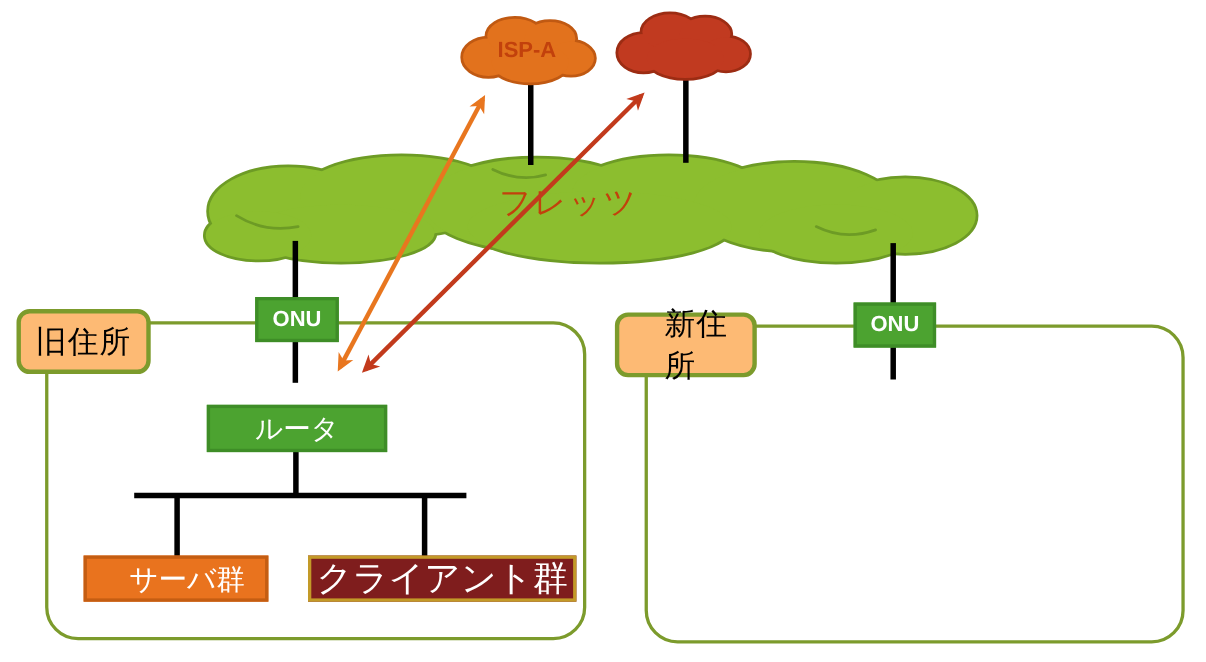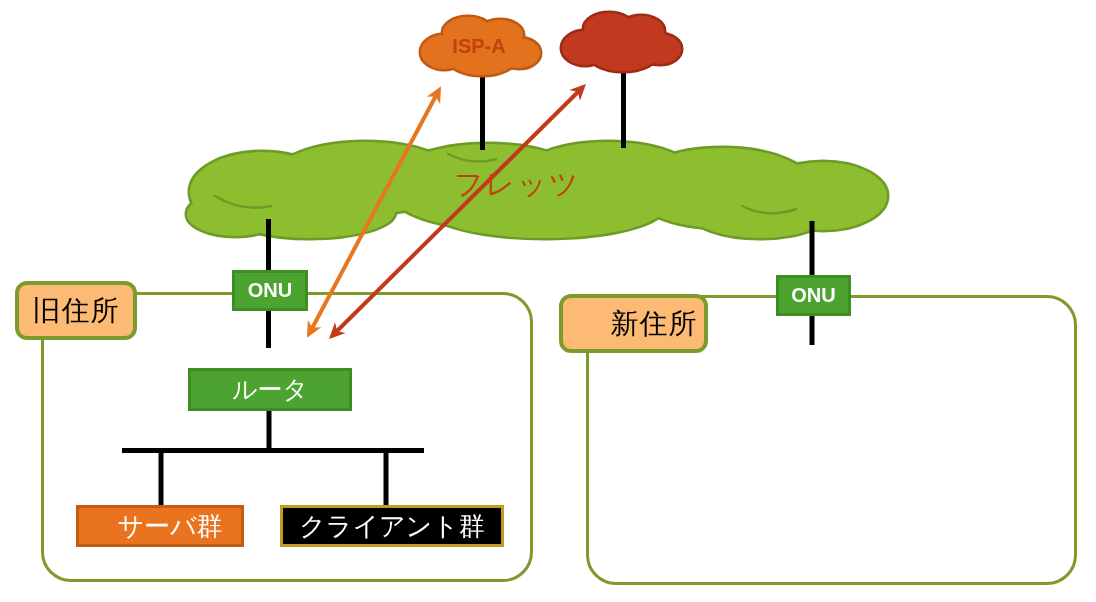--- a/index.html
+++ b/index.html
@@ -14,34 +14,34 @@
   }
   .bigbox.left  { left:41px;  top:292px; width:492px; height:290px; }
   .bigbox.right { left:586px; top:295px; width:491px; height:290px; }
   .sitelabel {
     position:absolute; box-sizing:border-box; background:#fdba74;
     border:4px solid #7c9b2c; border-radius:12px;
     display:flex; align-items:center; justify-content:center;
     font-size:28px; color:#000000; letter-spacing:1px;
   }
   .sitelabel.old { left:15px;  top:281px; width:122px; height:59px; }
-  .sitelabel.new { left:559px; top:294px; width:149px; height:59px;padding-left:41px; }
+  .sitelabel.new { left:559px; top:284px; width:129px; height:59px;padding-left:41px; }
   .node {
     position:absolute; box-sizing:border-box;
     display:flex; align-items:center; justify-content:center;
     color:#ffffff;
   }
   .node.green { background:#4ca330; border:3px solid #3e8d27;align-items:center; }
   .node.onu-old { left:232px; top:270px; width:76px; height:41px; font-size:20px; font-weight:bold; }
   .node.onu-new { left:776px; top:275px; width:75px; height:41px; font-size:20px; font-weight:bold; }
   .node.router  { left:188px; top:344px; width:164px; height:43px; font-size:25px;margin-top:24px; }
   .node.servers { left:76px;  top:505px; width:168px; height:42px; font-size:26px;
                   background:#e9731e; border:3px solid #c45d12;padding-left:20px; }
-  .node.clients { left:280px; top:505px; width:224px; height:42px; font-size:26px;
-                  background:#000000; border:3px solid #c39a28; }
+  .node.clients { left:280px; top:505px; width:244px; height:42px; font-size:32px;
+                  background:#7f1d1d; border:3px solid #c39a28; }
   .cloud-label {
     position:absolute; display:flex; align-items:center; justify-content:center;
     color:#c2410c; pointer-events:none;
   }
   .cloud-label.flets { left:417px; top:167px; width:200px; height:36px; font-size:29px; letter-spacing:2px; }
   .cloud-label.ispa  { left:429px; top:32px;  width:100px; height:28px; font-size:20px; font-weight:bold; }
   .cloud-label.ispb  { left:572px; top:28px;  width:100px; height:28px; font-size:20px; font-weight:bold; }
 </style>
 </head>
 <body>

